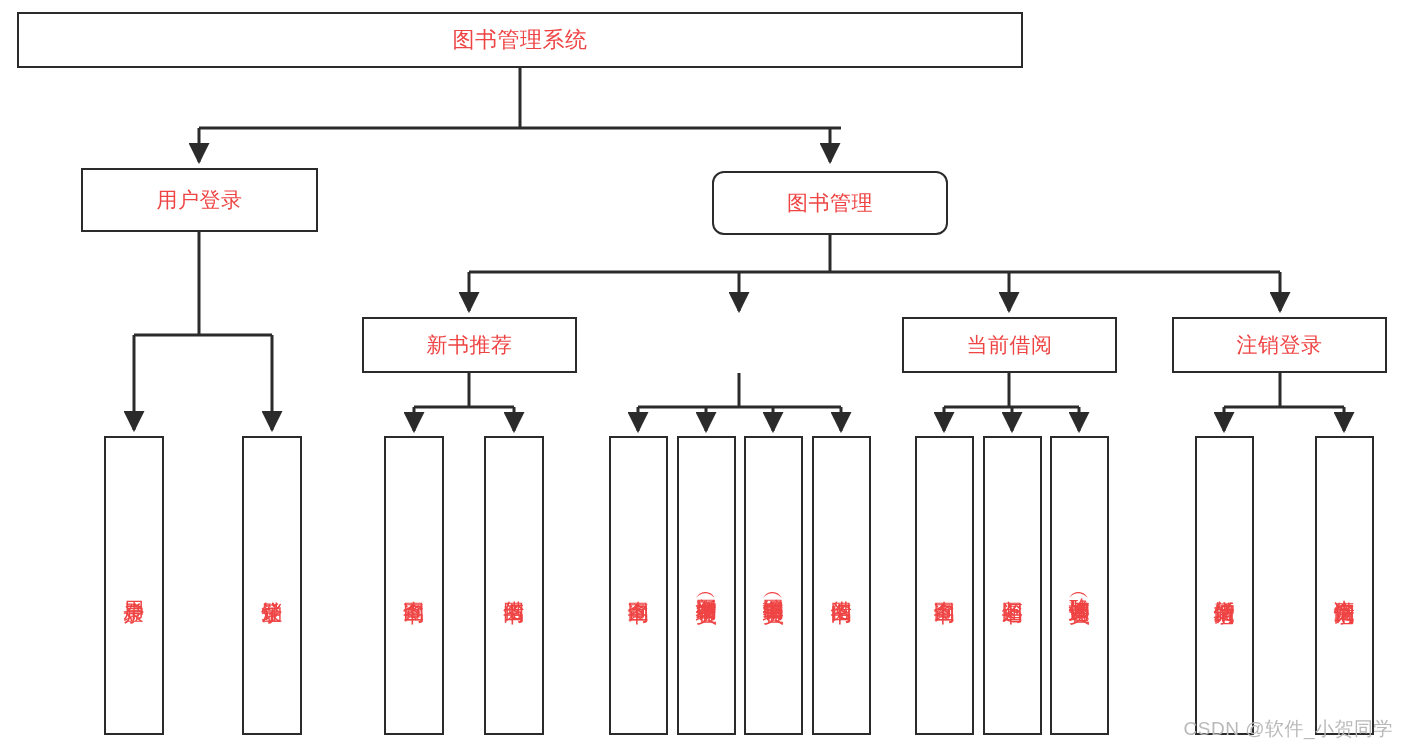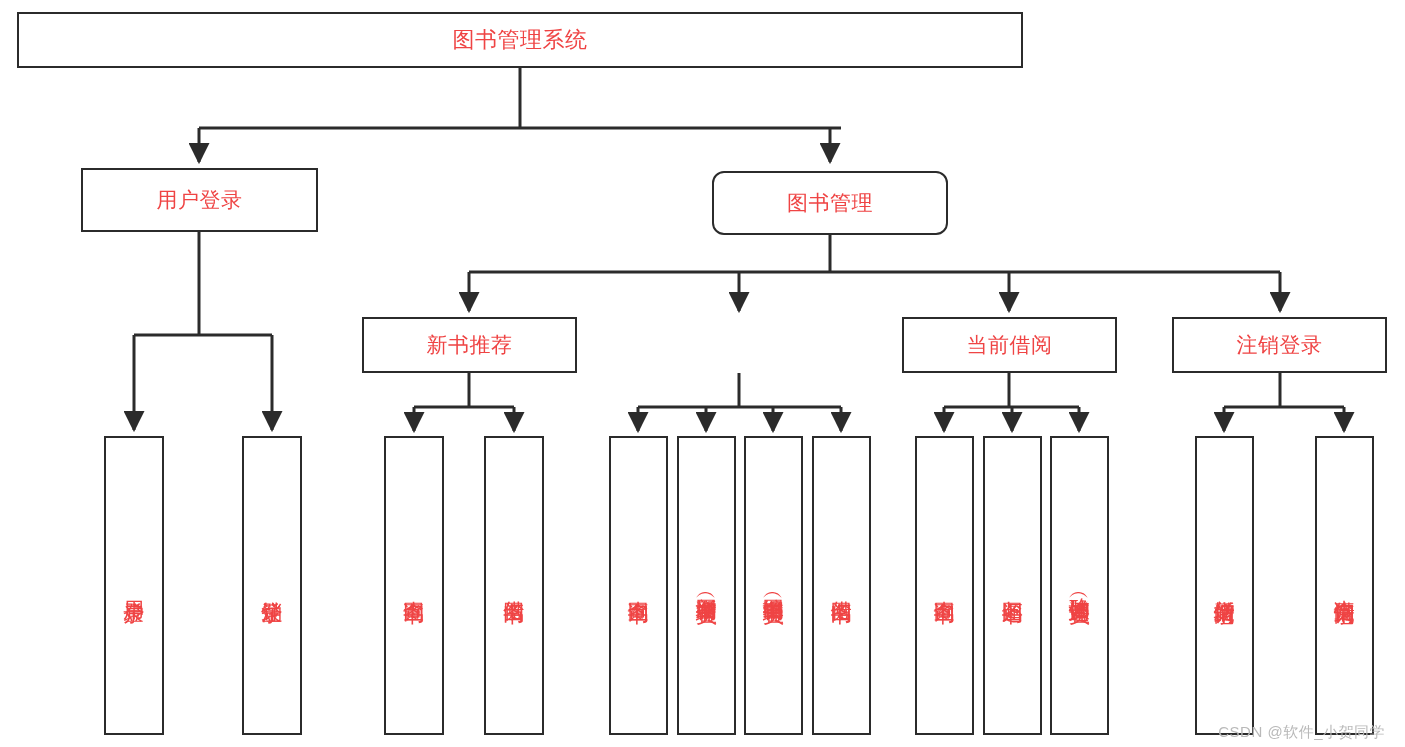--- a/index.html
+++ b/index.html
@@ -57,23 +57,23 @@
     writing-mode: vertical-rl;
     text-orientation: upright;
     font-size: 21px;
     line-height: 1.30;
     letter-spacing: 1px;
     white-space: nowrap;
     max-height: 285px;
   }
   #watermark {
     position: absolute;
-    right: 20px;
+    right: 12px;
     bottom: 5px;
-    font-size: 15px;
+    font-size: 19px;
     color: #b9b9b9;
     letter-spacing: 0.5px;
     white-space: nowrap;
     font-family: "Liberation Sans", "DejaVu Sans", sans-serif;
   }
 </style>
 </head>
 <body>
 
 <div id="canvas">

